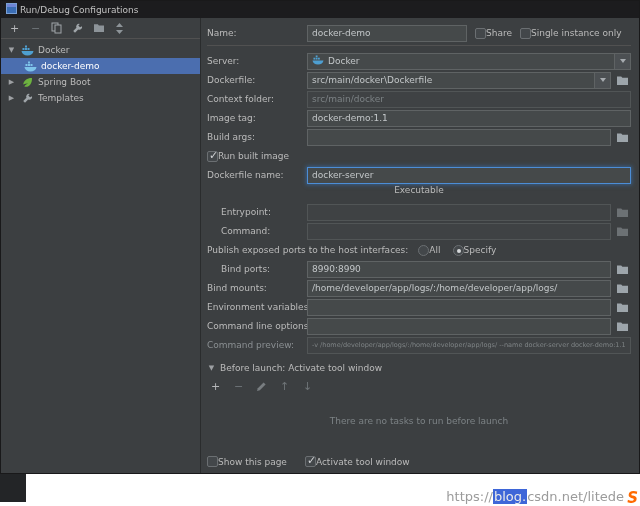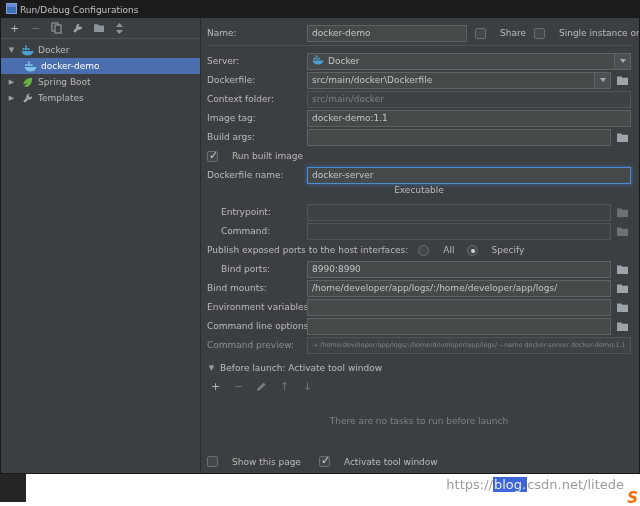--- a/index.html
+++ b/index.html
@@ -54,35 +54,35 @@
   }
   .combo .val { flex: 1; display: flex; align-items: center; gap: 4px; white-space: nowrap; overflow: hidden; }
   .combo-arrow { width: 16px; height: 15px; flex: none; display: flex; align-items: center; justify-content: center; border-left: 1px solid #5f6364; background: #4c5053; }
   .combo-arrow::after { content: ""; border-left: 3.5px solid transparent; border-right: 3.5px solid transparent; border-top: 4px solid #a6abaf; }
   .browse { width: 17px; height: 17px; margin-left: 3px; flex: none; display: flex; align-items: center; justify-content: center; }
   .browse.dim path { fill: #6c7174; }
   .hsep { height: 1px; background: #515151; margin: 3px 0 6px 0; }
   .section-row { display: flex; align-items: center; height: 16px; margin: 1px 0 2px 0; flex-direction: column; }
   .section-row .line { flex: 1; height: 1px; background: #515151; margin-left: 6px; }
 
-  .check { display: flex; align-items: center; gap: 14px; white-space: nowrap; }
+  .check { display: flex; align-items: center; gap: 0; white-space: nowrap; }
   .cb { width: 11px; height: 11px; background: #43474a; border: 1px solid #6b6f72; border-radius: 2px; flex: none; position: relative; }
   .cb.checked::after { content: "✓"; position: absolute; left: 1px; top: -3px; font-size: 11px; color: #d2d4d6; }
   .radio { width: 11px; height: 11px; border-radius: 50%; background: #43474a; border: 1px solid #6b6f72; flex: none; position: relative; }
   .radio.selected::after { content: ""; position: absolute; left: 3px; top: 3px; width: 4px; height: 4px; border-radius: 50%; background: #d6d8da; }
   .gap8 { width: 8px; flex: none; } .gap12 { width: 12px; flex: none; }
 
   .bl-header { display: flex; align-items: center; gap: 4px; height: 16px; margin-top: 6px; color: #bbbbbb; }
   .bl-toolbar { display: flex; align-items: center; gap: 10px; height: 16px; padding-left: 2px; margin-top: 2px; }
   .bl-empty { text-align: center; color: #7c8285; margin-top: 22px; }
   .footer-row { display: flex; align-items: flex-end; gap: 18px; margin-top: 30px; }
 
   
   .bl-block { position: absolute; left: 0; top: 474px; width: 26px; height: 28px; background: #232527; }
-  .watermark { position: absolute; right: 16px; top: 477px; font-size: 13px; color: #9b9b9b; white-space: nowrap; }
+  .watermark { position: absolute; right: 16px; top: 489px; font-size: 13px; color: #9b9b9b; white-space: nowrap; }
   .watermark .hl { background: #3e66d8; color: #eaeaea; padding: 0 1px; }
   .corner-logo { position: absolute; right: 2px; top: 489px; color: #ff6a00; font-weight: bold; font-style: italic; font-size: 15px; }
 </style>
 </head>
 <body>
 
 <div class="dialog">
 
   <div class="titlebar">
     <span><svg width="11" height="11" viewBox="0 0 11 11">

